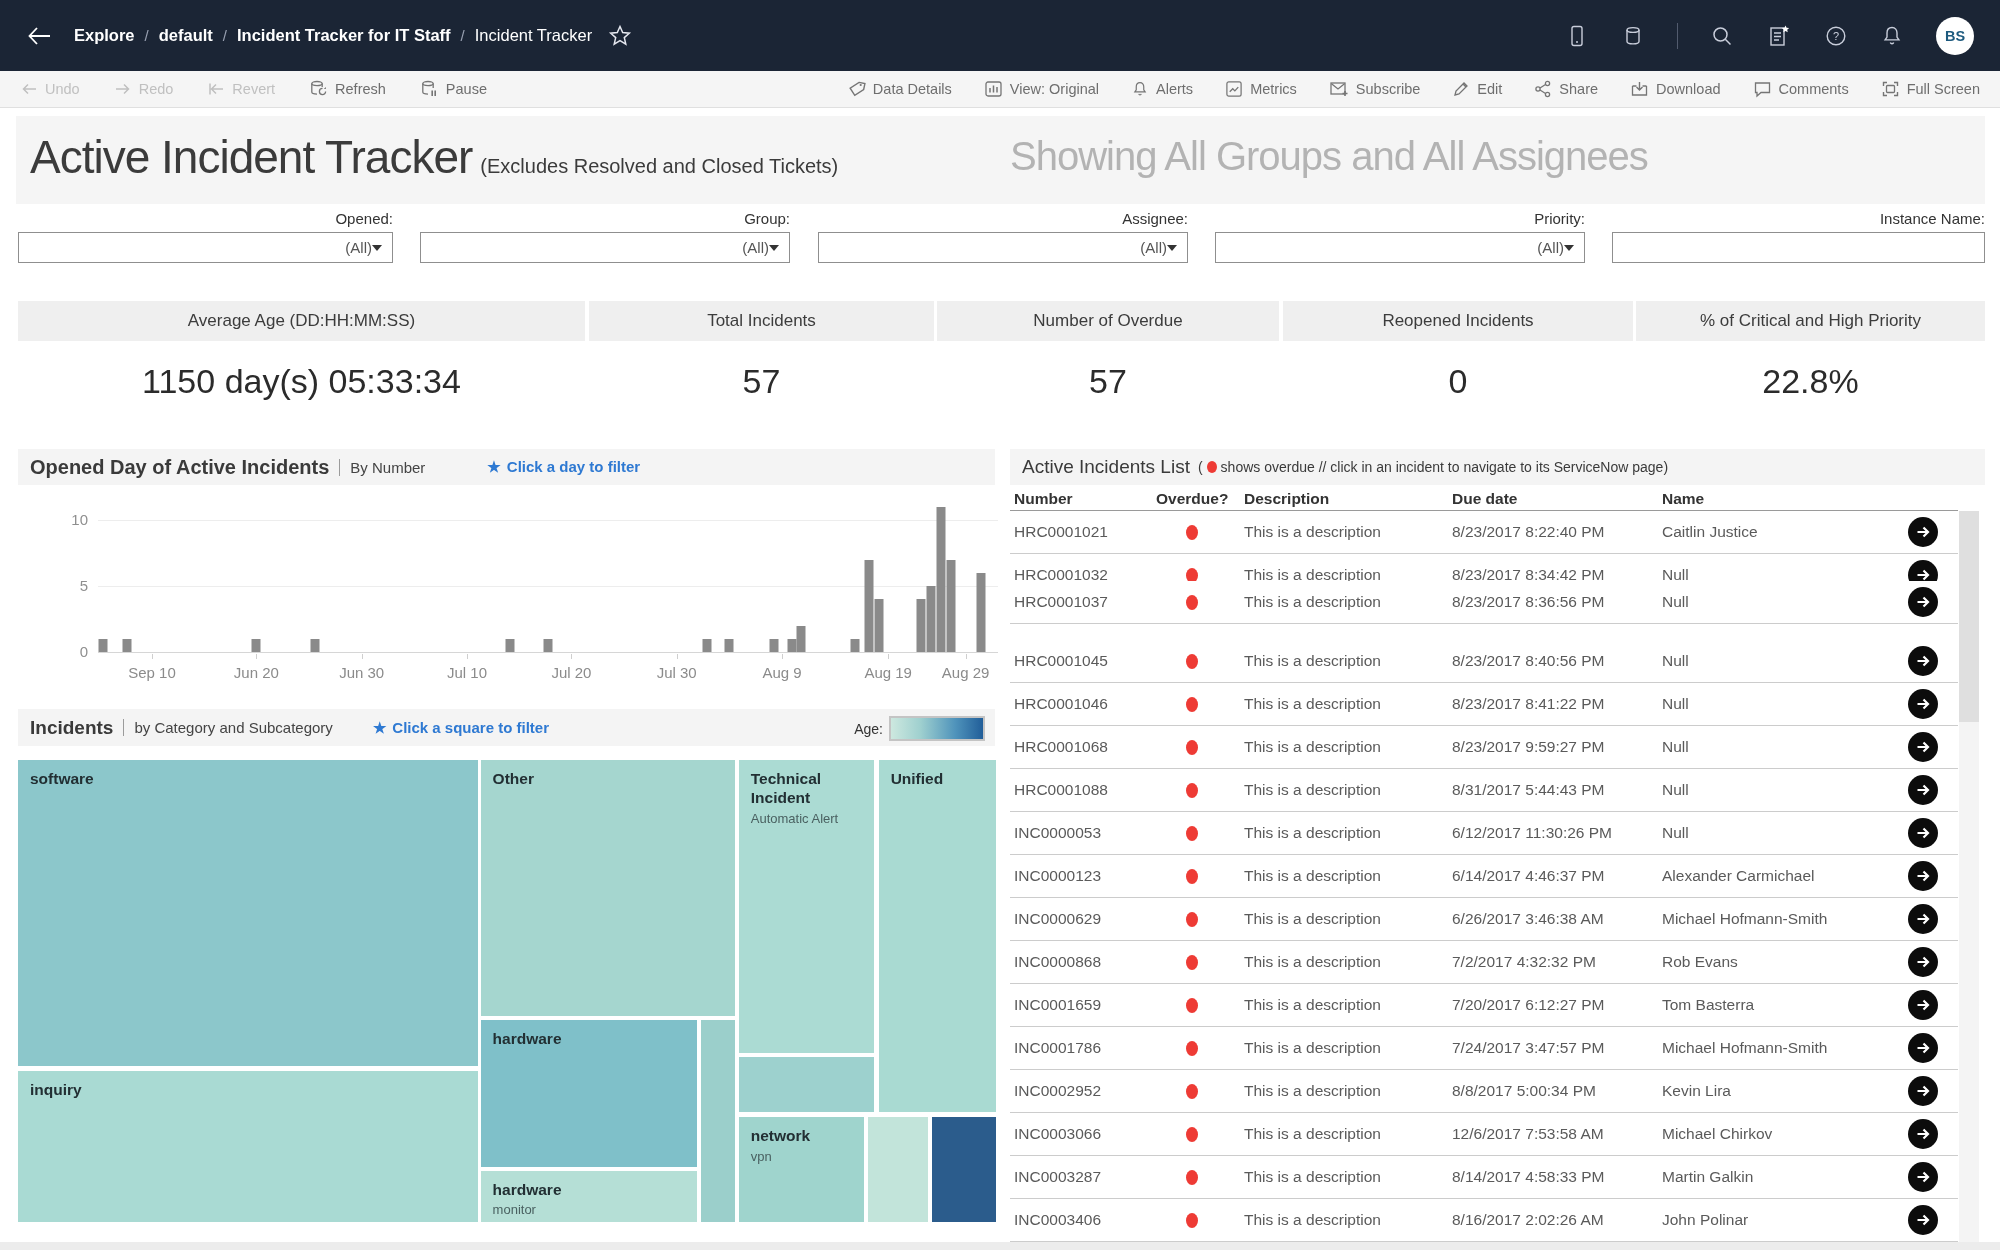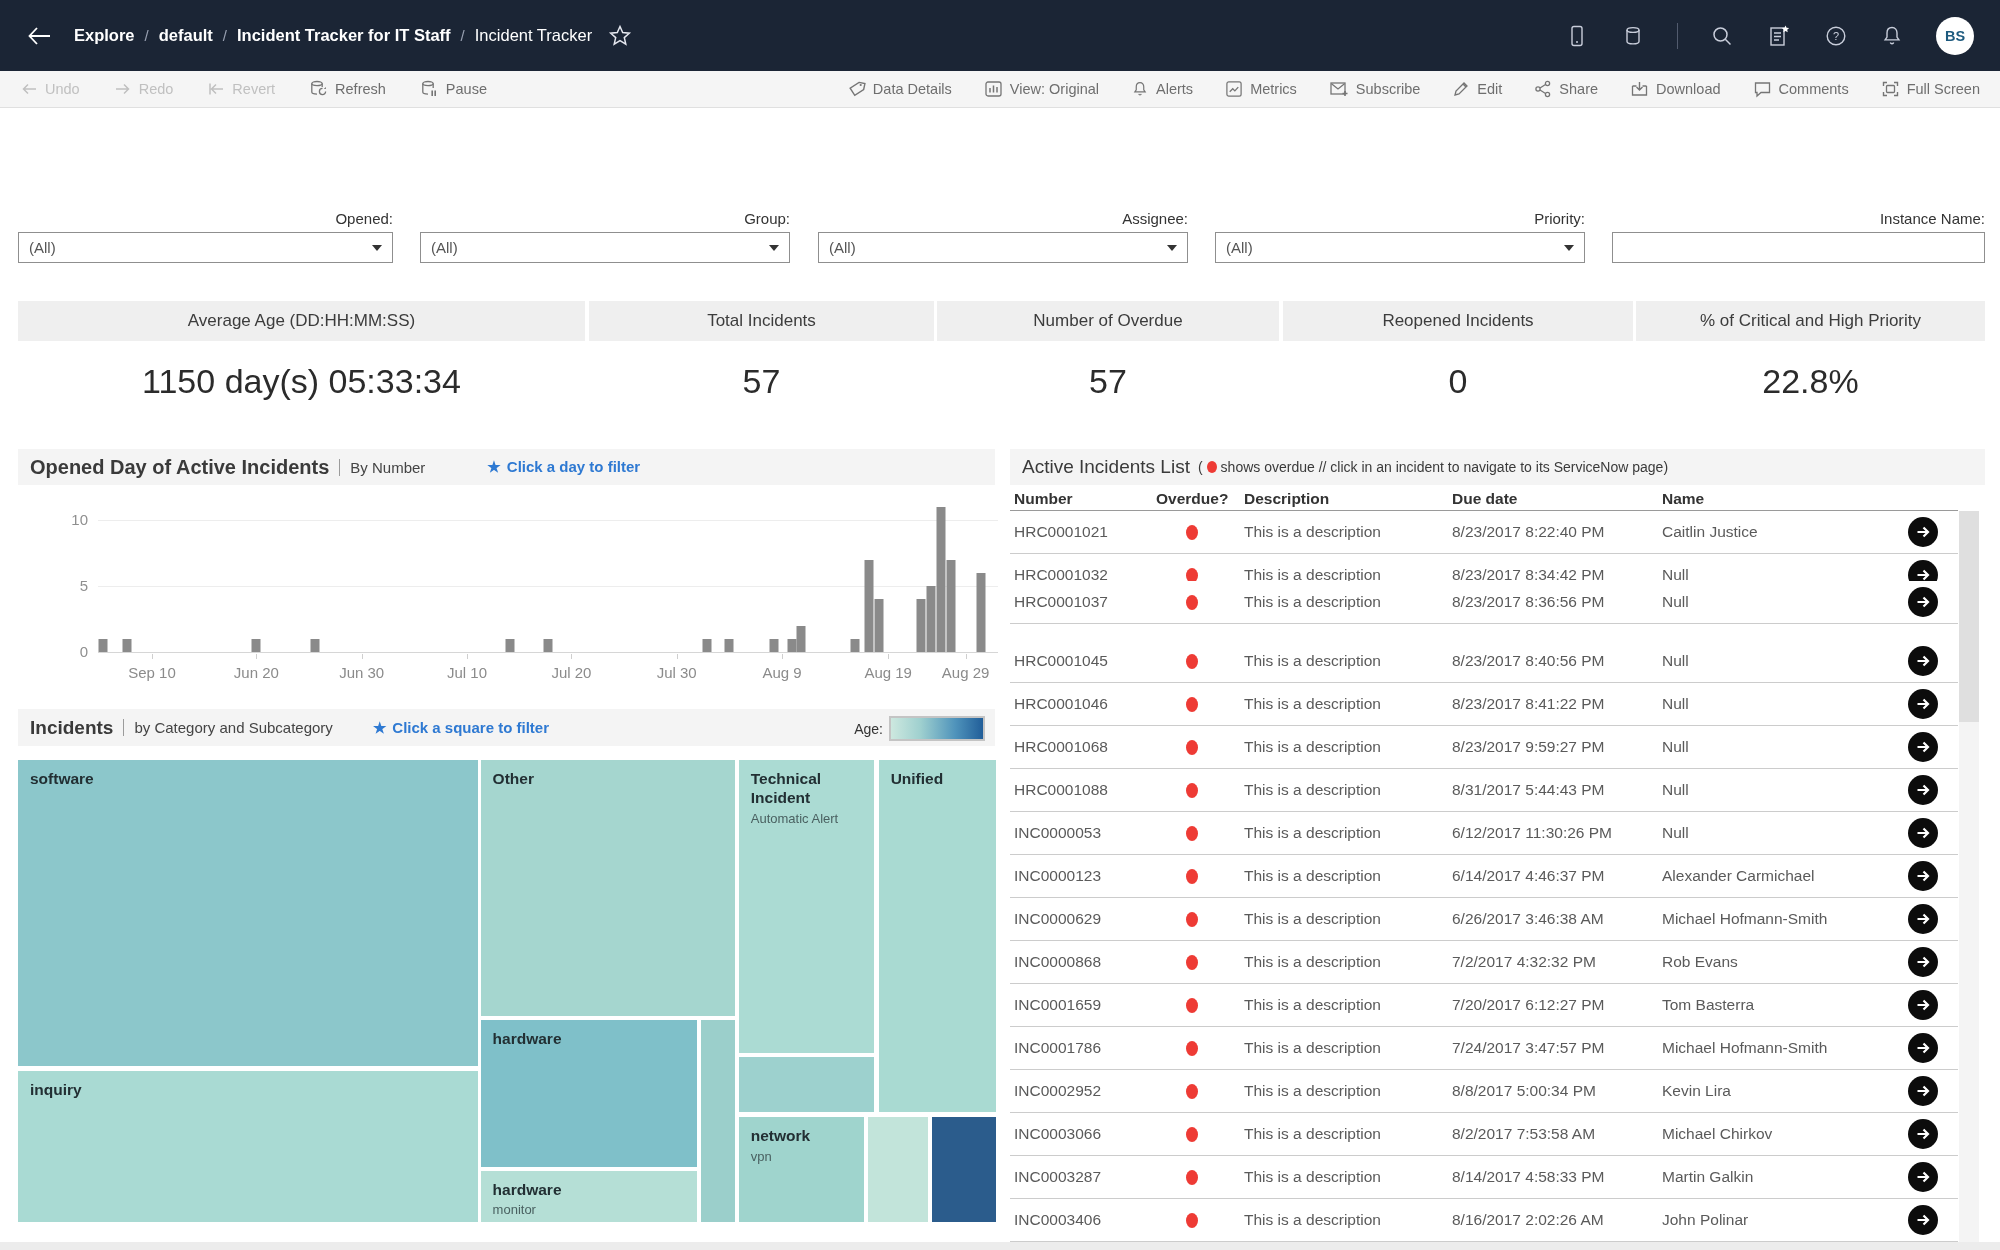--- a/index.html
+++ b/index.html
@@ -28,21 +28,21 @@
   
   .title-band{position:absolute;left:16px;top:116px;width:1969px;height:88px;background:#f5f5f5;}
   .dash-title{position:absolute;left:14px;top:14px;font-size:46px;color:#3b3b3b;letter-spacing:-1px;}
   .dash-note{font-size:20px;color:#3b3b3b;letter-spacing:0;margin-left:8px;}
   .dash-status{position:absolute;left:994px;top:18px;font-size:40px;color:#b3b3b3;letter-spacing:-1px;}
   
   .filter{position:absolute;top:210px;}
   .filter .flabel{font-size:15px;color:#333;margin-bottom:5px;text-align:right;}
   .select,.textinput{height:31px;border:1px solid #8f8f8f;background:#fff;display:flex;
           align-items:center;padding:0 10px;box-sizing:border-box;font-size:15px;color:#555;}
-  .select{justify-content:space-between;cursor:pointer;}
+  .select{justify-content:flex-end;cursor:pointer;}
   .caret{width:0;height:0;border-left:5px solid transparent;border-right:5px solid transparent;
          border-top:6px solid #333;}
   .textinput input{border:none;outline:none;width:100%;font-size:15px;font-family:inherit;}
   .f1{left:18px;width:375px;} .f2{left:420px;width:370px;} .f3{left:818px;width:370px;}
   .f4{left:1215px;width:370px;} .f5{left:1612px;width:373px;}
   
   .kpi-h{position:absolute;top:301px;height:40px;background:#efefef;display:flex;
          align-items:center;justify-content:center;font-size:17px;color:#3c3c3c;}
   .kpi-v{position:absolute;top:356px;height:50px;display:flex;align-items:center;
          justify-content:center;font-size:34px;color:#2b2b2b;}
@@ -263,20 +263,26 @@
       <span class="titem">
         <svg width="19" height="18" viewBox="0 0 19 18">
             <path d="M2.5 6 V2.5 H6 M13 2.5 h3.5 V6 M16.5 12 v3.5 H13 M6 15.5 H2.5 V12" fill="none" stroke="#757575" stroke-width="1.4"></path>
             <rect x="5.5" y="5.5" width="8" height="7" rx="1" fill="none" stroke="#757575" stroke-width="1.3"></rect>
           </svg>
         <span>Full Screen</span>
       </span>
     </div>
   </div>
 
+  <div class="title-band">
+    <div class="dash-title">
+      <span>Active Incident Tracker</span><span class="dash-note">(Excludes Resolved and Closed Tickets)</span>
+    </div>
+    <div class="dash-status">Showing All Groups and All Assignees</div>
+  </div>
 
   <div class="filter f1">
     <div class="flabel">Opened:</div>
     <div class="select">
       <span>(All)</span>
         <span class="caret"></span>
     </div>
   </div>
   <div class="filter f2">
     <div class="flabel">Group:</div>
@@ -592,21 +598,21 @@
         <span class="rowarrow">
           <svg width="16" height="16" viewBox="0 0 16 16">
             <path d="M2.5 8 H13 M8.5 3.5 L13 8 L8.5 12.5" stroke="#ffffff" stroke-width="2.2" fill="none"></path>
           </svg>
         </span>
       </div>
       <div class="trow" style="top: 1113px;">
         <span class="tcell" style="left: 4px;">INC0003066</span>
         <span class="tcell dot" style="left: 176px; top: 14px;"></span>
         <span class="tcell" style="left: 234px;">This is a description</span>
-        <span class="tcell" style="left: 442px;">8/2/2017 7:53:58 AM</span>
+        <span class="tcell" style="left: 442px;">12/6/2017 7:53:58 AM</span>
         <span class="tcell" style="left: 652px;">Michael Chirkov</span>
         <span class="rowarrow">
           <svg width="16" height="16" viewBox="0 0 16 16">
             <path d="M2.5 8 H13 M8.5 3.5 L13 8 L8.5 12.5" stroke="#ffffff" stroke-width="2.2" fill="none"></path>
           </svg>
         </span>
       </div>
       <div class="trow" style="top: 1156px;">
         <span class="tcell" style="left: 4px;">INC0003287</span>
         <span class="tcell dot" style="left: 176px; top: 14px;"></span>

